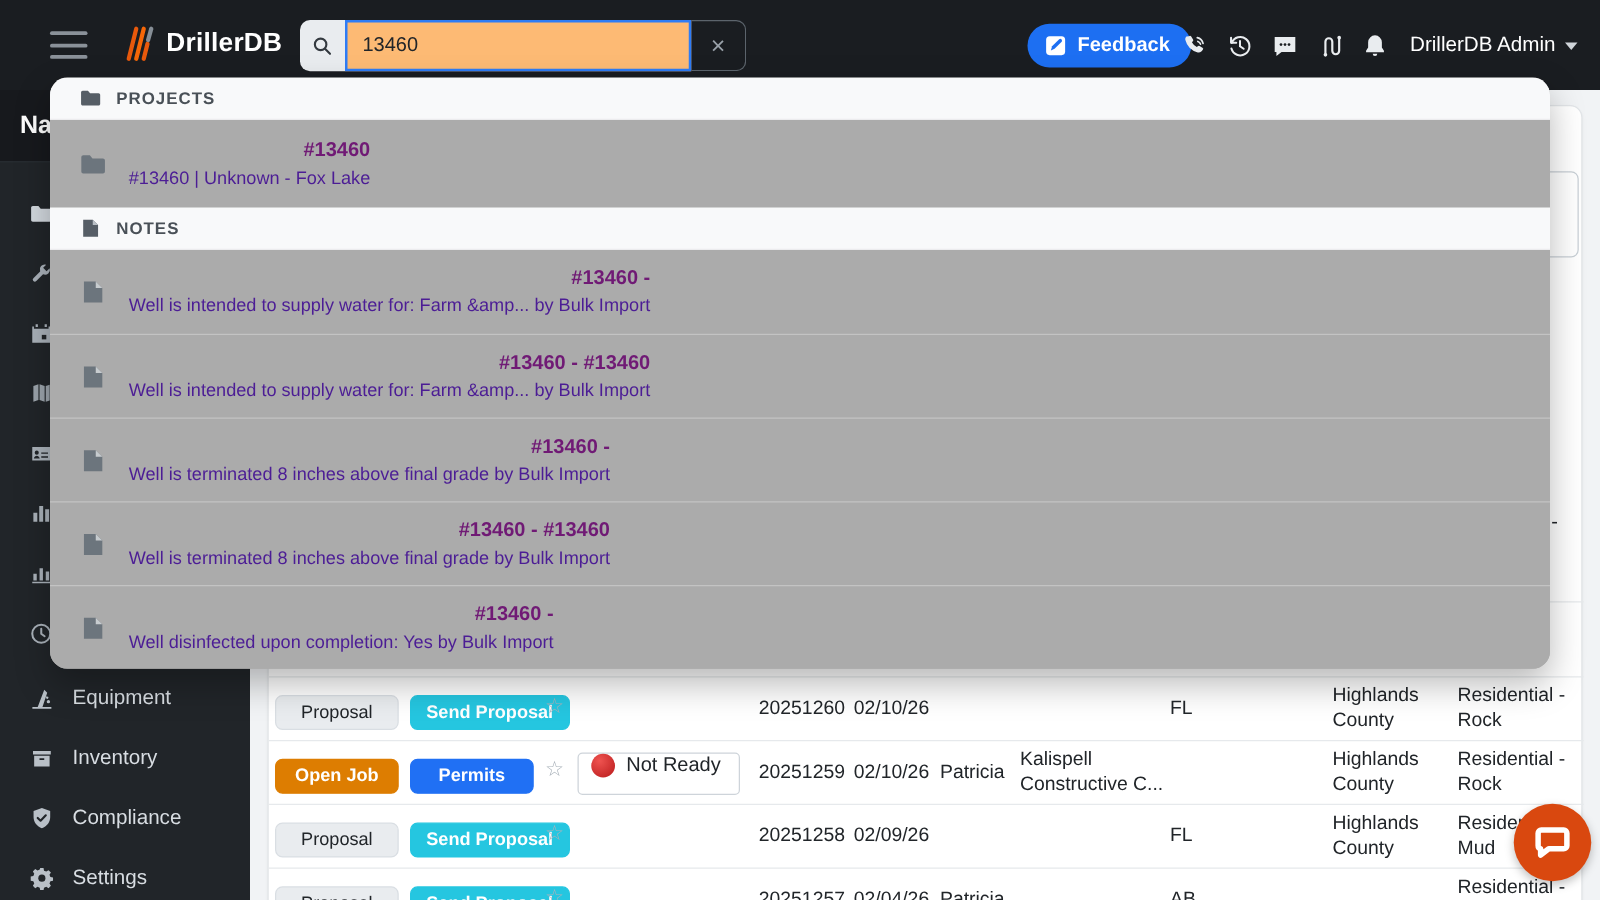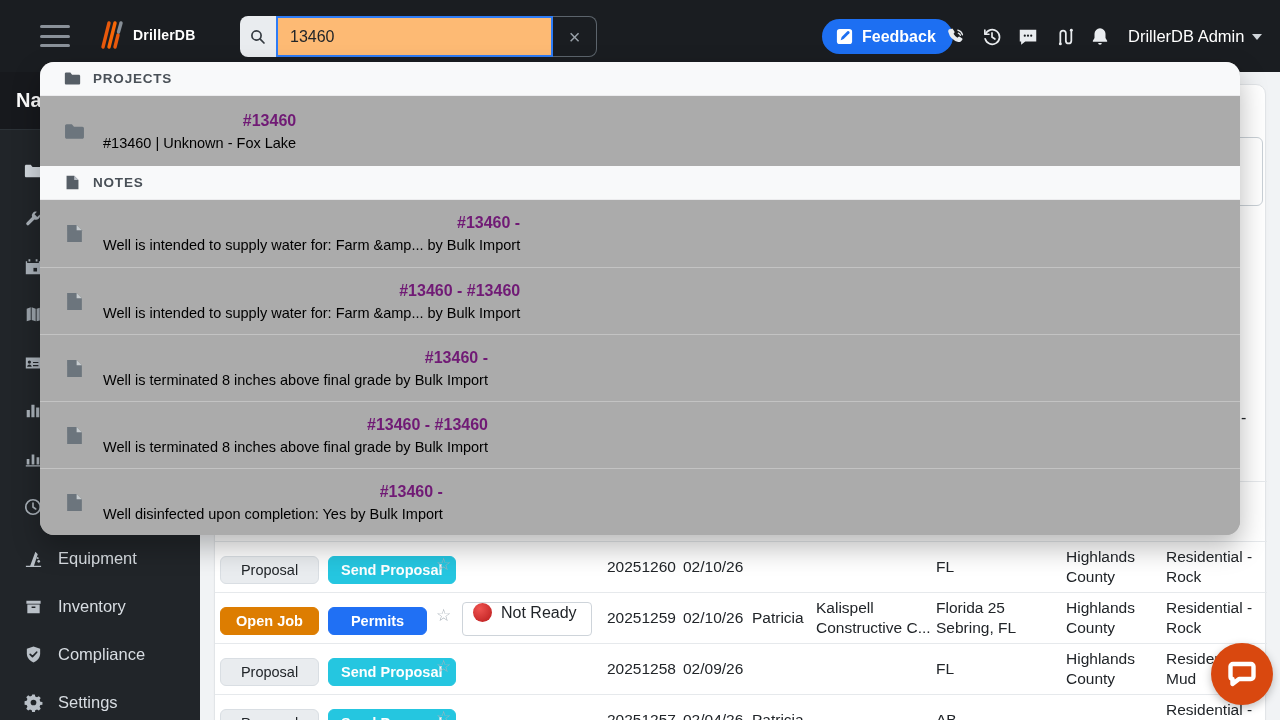--- a/index.html
+++ b/index.html
@@ -8,21 +8,21 @@
     width:1280px; height:720px; overflow:hidden; position:relative;
     font-family:"Liberation Sans", sans-serif;
     background:#f1f3f5; color:#212529;
   }
 
   
   .header { position:absolute; top:0; left:0; width:1280px; height:72px; background:#1a1d21; z-index:40; }
   .hamburger { position:absolute; left:40px; top:25px; width:30px; height:22px; cursor:pointer; display:flex; flex-direction:column; justify-content:space-between; }
   .hamburger span { display:block; height:3px; border-radius:2px; background:#8a9199; }
   .logo { position:absolute; left:98px; top:19px; display:flex; align-items:center; gap:9px; }
-  .logo-text { color:#ffffff; font-size:14px; font-weight:bold; letter-spacing:.2px; }
+  .logo-text { color:#ffffff; font-size:21px; font-weight:bold; letter-spacing:.2px; }
 
   .searchgrp { position:absolute; left:240px; top:16px; height:41px; display:flex; z-index:60; }
   .search-icon-box { width:36px; height:41px; background:#e9ecef; border-radius:8px 0 0 8px; display:flex; align-items:center; justify-content:center; }
   .search-input { width:277px; height:41px; border:2px solid #2e7cf6; background:#fdba74; font-size:16px; padding:0 12px; color:#212529; outline:none; font-family:inherit; }
   .search-clear { width:44px; height:41px; background:transparent; border:1px solid #5c646c; border-left:none; border-radius:0 8px 8px 0; color:#99a1a9; font-size:20px; line-height:1; cursor:pointer; }
 
   .feedback-btn { position:absolute; left:822px; top:19px; height:35px; padding:0 17px 0 13px; background:#1d6ff2; border:none; border-radius:18px; color:#fff; font-weight:bold; font-size:16px; display:flex; align-items:center; gap:8px; cursor:pointer; font-family:inherit; }
 
   .hicon { position:absolute; top:26px; width:22px; height:22px; color:#e9ecef; cursor:pointer; }
   .user-menu { position:absolute; left:1128px; top:0; height:72px; display:flex; align-items:center; gap:8px; color:#fff; font-size:16.5px; cursor:pointer; }
@@ -70,21 +70,21 @@
 
   
   .results { position:absolute; left:40px; top:62px; width:1200px; height:473px; z-index:50; border-radius:14px; overflow:hidden; box-shadow:0 12px 28px rgba(0,0,0,.28); background:#ababab;text-align:right; }
   .rsec-head { height:34px; background:#f8f9fa; border-bottom:1px solid #ececee; display:flex; align-items:center; gap:12px; padding-left:24px; }
   .rsec-head svg { width:17px; height:17px; color:#565e66; }
   .rsec-label { font-size:13.5px; font-weight:bold; letter-spacing:.8px; color:#495057; }
   .ritem { background:#ababab; display:flex; align-items:center; gap:18px; padding-left:24px; cursor:pointer; }
   .ritem + .ritem { border-top:1px solid #c3c3c3; }
   .ritem svg { width:21px; height:21px; color:#6c757d; flex:0 0 auto; }
   .ritem-title { font-size:16px; font-weight:bold; color:#701a75; margin-bottom:5px; }
-  .ritem-sub { font-size:14.5px; color:#000000; }
+  .ritem-sub { font-size:14.5px; color:#4c1d95; }
   .h70 { height:70px; } .h67 { height:67px; }
 
   
   .chat-fab { position:absolute; left:1211px; top:643px; width:62px; height:62px; border-radius:50%; background:#d9480f; z-index:70; display:flex; align-items:center; justify-content:center; cursor:pointer; box-shadow:0 3px 8px rgba(0,0,0,.25); }
 </style>
 </head>
 <body>
 
 <div class="main-card">
   <div class="filter-box"></div>
@@ -107,21 +107,20 @@
     <span class="cell c-action"><span class="chip chip-blue">Permits</span></span>
     <span class="cell c-star">☆</span>
     <span class="cell c-ready"><span class="ready-box">
           <span class="ready-dot"></span>
           <span>Not Ready</span>
         </span></span>
     <span class="cell c-number c-one">20251259</span>
     <span class="cell c-date c-one">02/10/26</span>
     <span class="cell c-name c-one">Patricia</span>
     <span class="cell c-company">Kalispell Constructive C...</span>
-    <span class="cell c-address">Florida 25 Sebring, FL</span>
     <span class="cell c-county">Highlands County</span>
     <span class="cell c-type">Residential - Rock</span>
   </div>
 
   <div class="trow" style="top:558px">
     <span class="cell c-status"><span class="chip chip-neutral">Proposal</span></span>
     <span class="cell c-action"><span class="chip chip-cyan">Send Proposal</span></span>
     <span class="cell c-star">☆</span>
     <span class="cell c-number c-one">20251258</span>
     <span class="cell c-date c-one">02/09/26</span>

